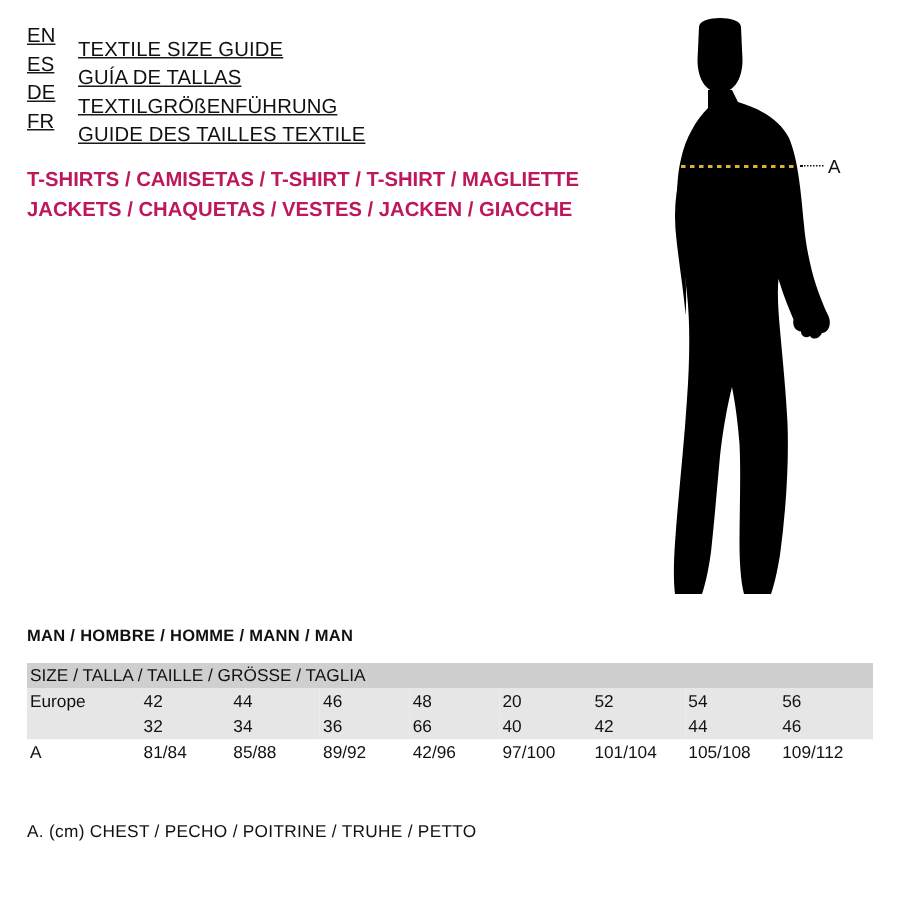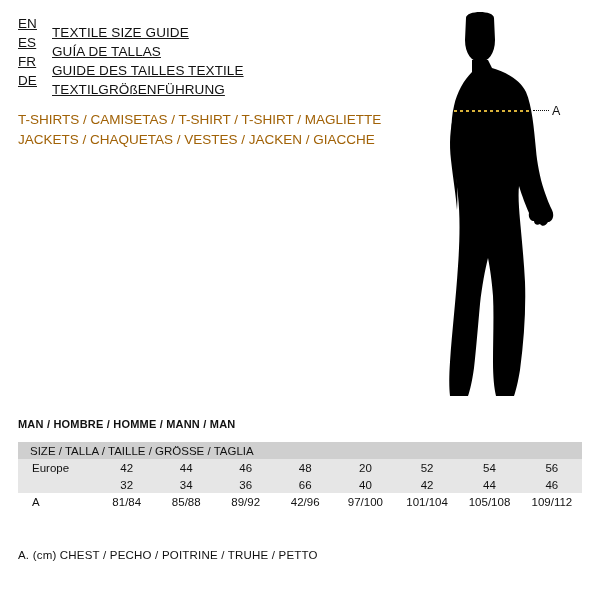--- a/index.html
+++ b/index.html
@@ -44,22 +44,23 @@
   .cat-block {
     position: absolute;
     left: 18px;
     top: 110px;
     width: 420px;
   }
   .cat-line {
     font-size: 13.5px;
     height: 20px;
     line-height: 20px;
-    color: #a16207;
+    color: #be185d;
     white-space: nowrap;
+    font-weight: bold;
   }
 
   
   .figure-wrap {
     position: absolute;
     left: 400px;
     top: 10px;
     width: 200px;
     height: 395px;
   }
@@ -107,36 +108,35 @@
     height: 17px;
     text-align: left;
     font-weight: normal;
     vertical-align: middle;
   }
   table.size-table tr.head-row {
     background: #cfcfcf;
   }
   table.size-table tr.head-row th {
     font-size: 11.5px;
-    padding-left: 12px;
+    padding-left: 2px;
   }
   table.size-table tr.band {
     background: #e6e6e6;
   }
   table.size-table tr.plain {
     background: #ffffff;
   }
   table.size-table td.label-col {
     width: 86px;
-    padding-left: 14px;
+    padding-left: 2px;
   }
   table.size-table td.val {
     width: 68px;
     padding-left: 2px;
-    text-align: center;
   }
 
   .footnote {
     position: absolute;
     left: 18px;
     top: 549px;
     font-size: 11.5px;
     color: #111;
     letter-spacing: 0.2px;
   }
@@ -147,26 +147,26 @@
 <div class="lang-block">
   <div class="lang-row">
     <span class="lang-code">EN</span>
     <span class="lang-text">TEXTILE SIZE GUIDE</span>
   </div>
   <div class="lang-row">
     <span class="lang-code">ES</span>
     <span class="lang-text">GUÍA DE TALLAS</span>
   </div>
   <div class="lang-row">
+    <span class="lang-code">DE</span>
+    <span class="lang-text">TEXTILGRÖßENFÜHRUNG</span>
+  </div>
+  <div class="lang-row">
     <span class="lang-code">FR</span>
     <span class="lang-text">GUIDE DES TAILLES TEXTILE</span>
-  </div>
-  <div class="lang-row">
-    <span class="lang-code">DE</span>
-    <span class="lang-text">TEXTILGRÖßENFÜHRUNG</span>
   </div>
 </div>
 
 <div class="cat-block">
   <div class="cat-line">T-SHIRTS / CAMISETAS / T-SHIRT / T-SHIRT / MAGLIETTE</div>
   <div class="cat-line">JACKETS / CHAQUETAS / VESTES / JACKEN / GIACCHE</div>
 </div>
 
 <div class="figure-wrap">
   <svg width="200" height="395" viewBox="0 0 200 395" xmlns="http://www.w3.org/2000/svg">

